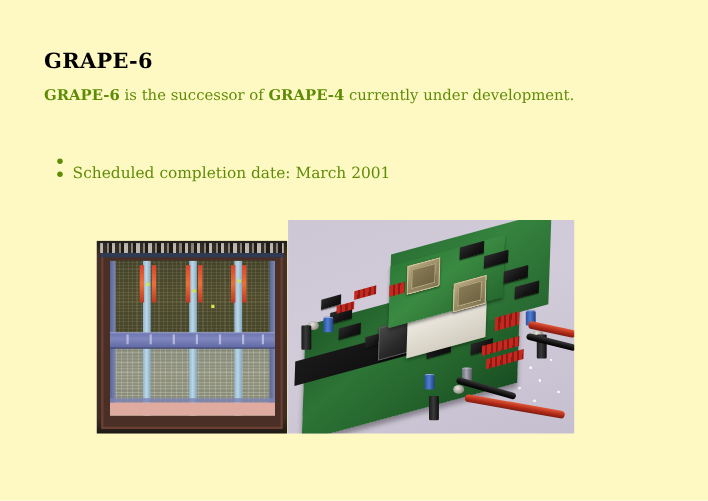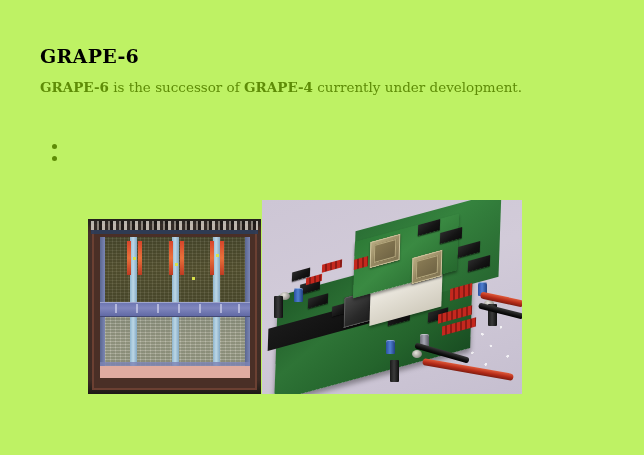--- a/index.html
+++ b/index.html
@@ -10,21 +10,21 @@
   body {
     width: 644px;
     height: 455px;
     overflow: hidden;
     font-family: "DejaVu Serif", "Liberation Serif", serif;
   }
   .slide {
     position: relative;
     width: 644px;
     height: 455px;
-    background: #bef264;
+    background: #fef9c3;
   }
 
   
   .slide-title {
     position: absolute;
     left: 40px;
     top: 45px;
     font-family: "DejaVu Serif", "Liberation Serif", serif;
     font-size: 19px;
     font-weight: bold;
@@ -410,20 +410,21 @@
   <div class="body-text">
     <span class="emph">GRAPE-6</span><span> is the successor of </span><span class="emph">GRAPE-4</span><span> currently under development.</span>
   </div>
 
   <ul class="bullet-list">
     <li class="bullet-item">
       <span class="bullet-dot"></span>
     </li>
     <li class="bullet-item">
       <span class="bullet-dot"></span>
+      <span>Scheduled completion date: March 2001</span>
     </li>
   </ul>
 
   <div class="figures">
 
     <div class="fig-die">
       <div class="die-outer"></div>
       <div class="die-frame"></div>
       <div class="die-padrail"></div>
       <div class="die-padrail2"></div>

